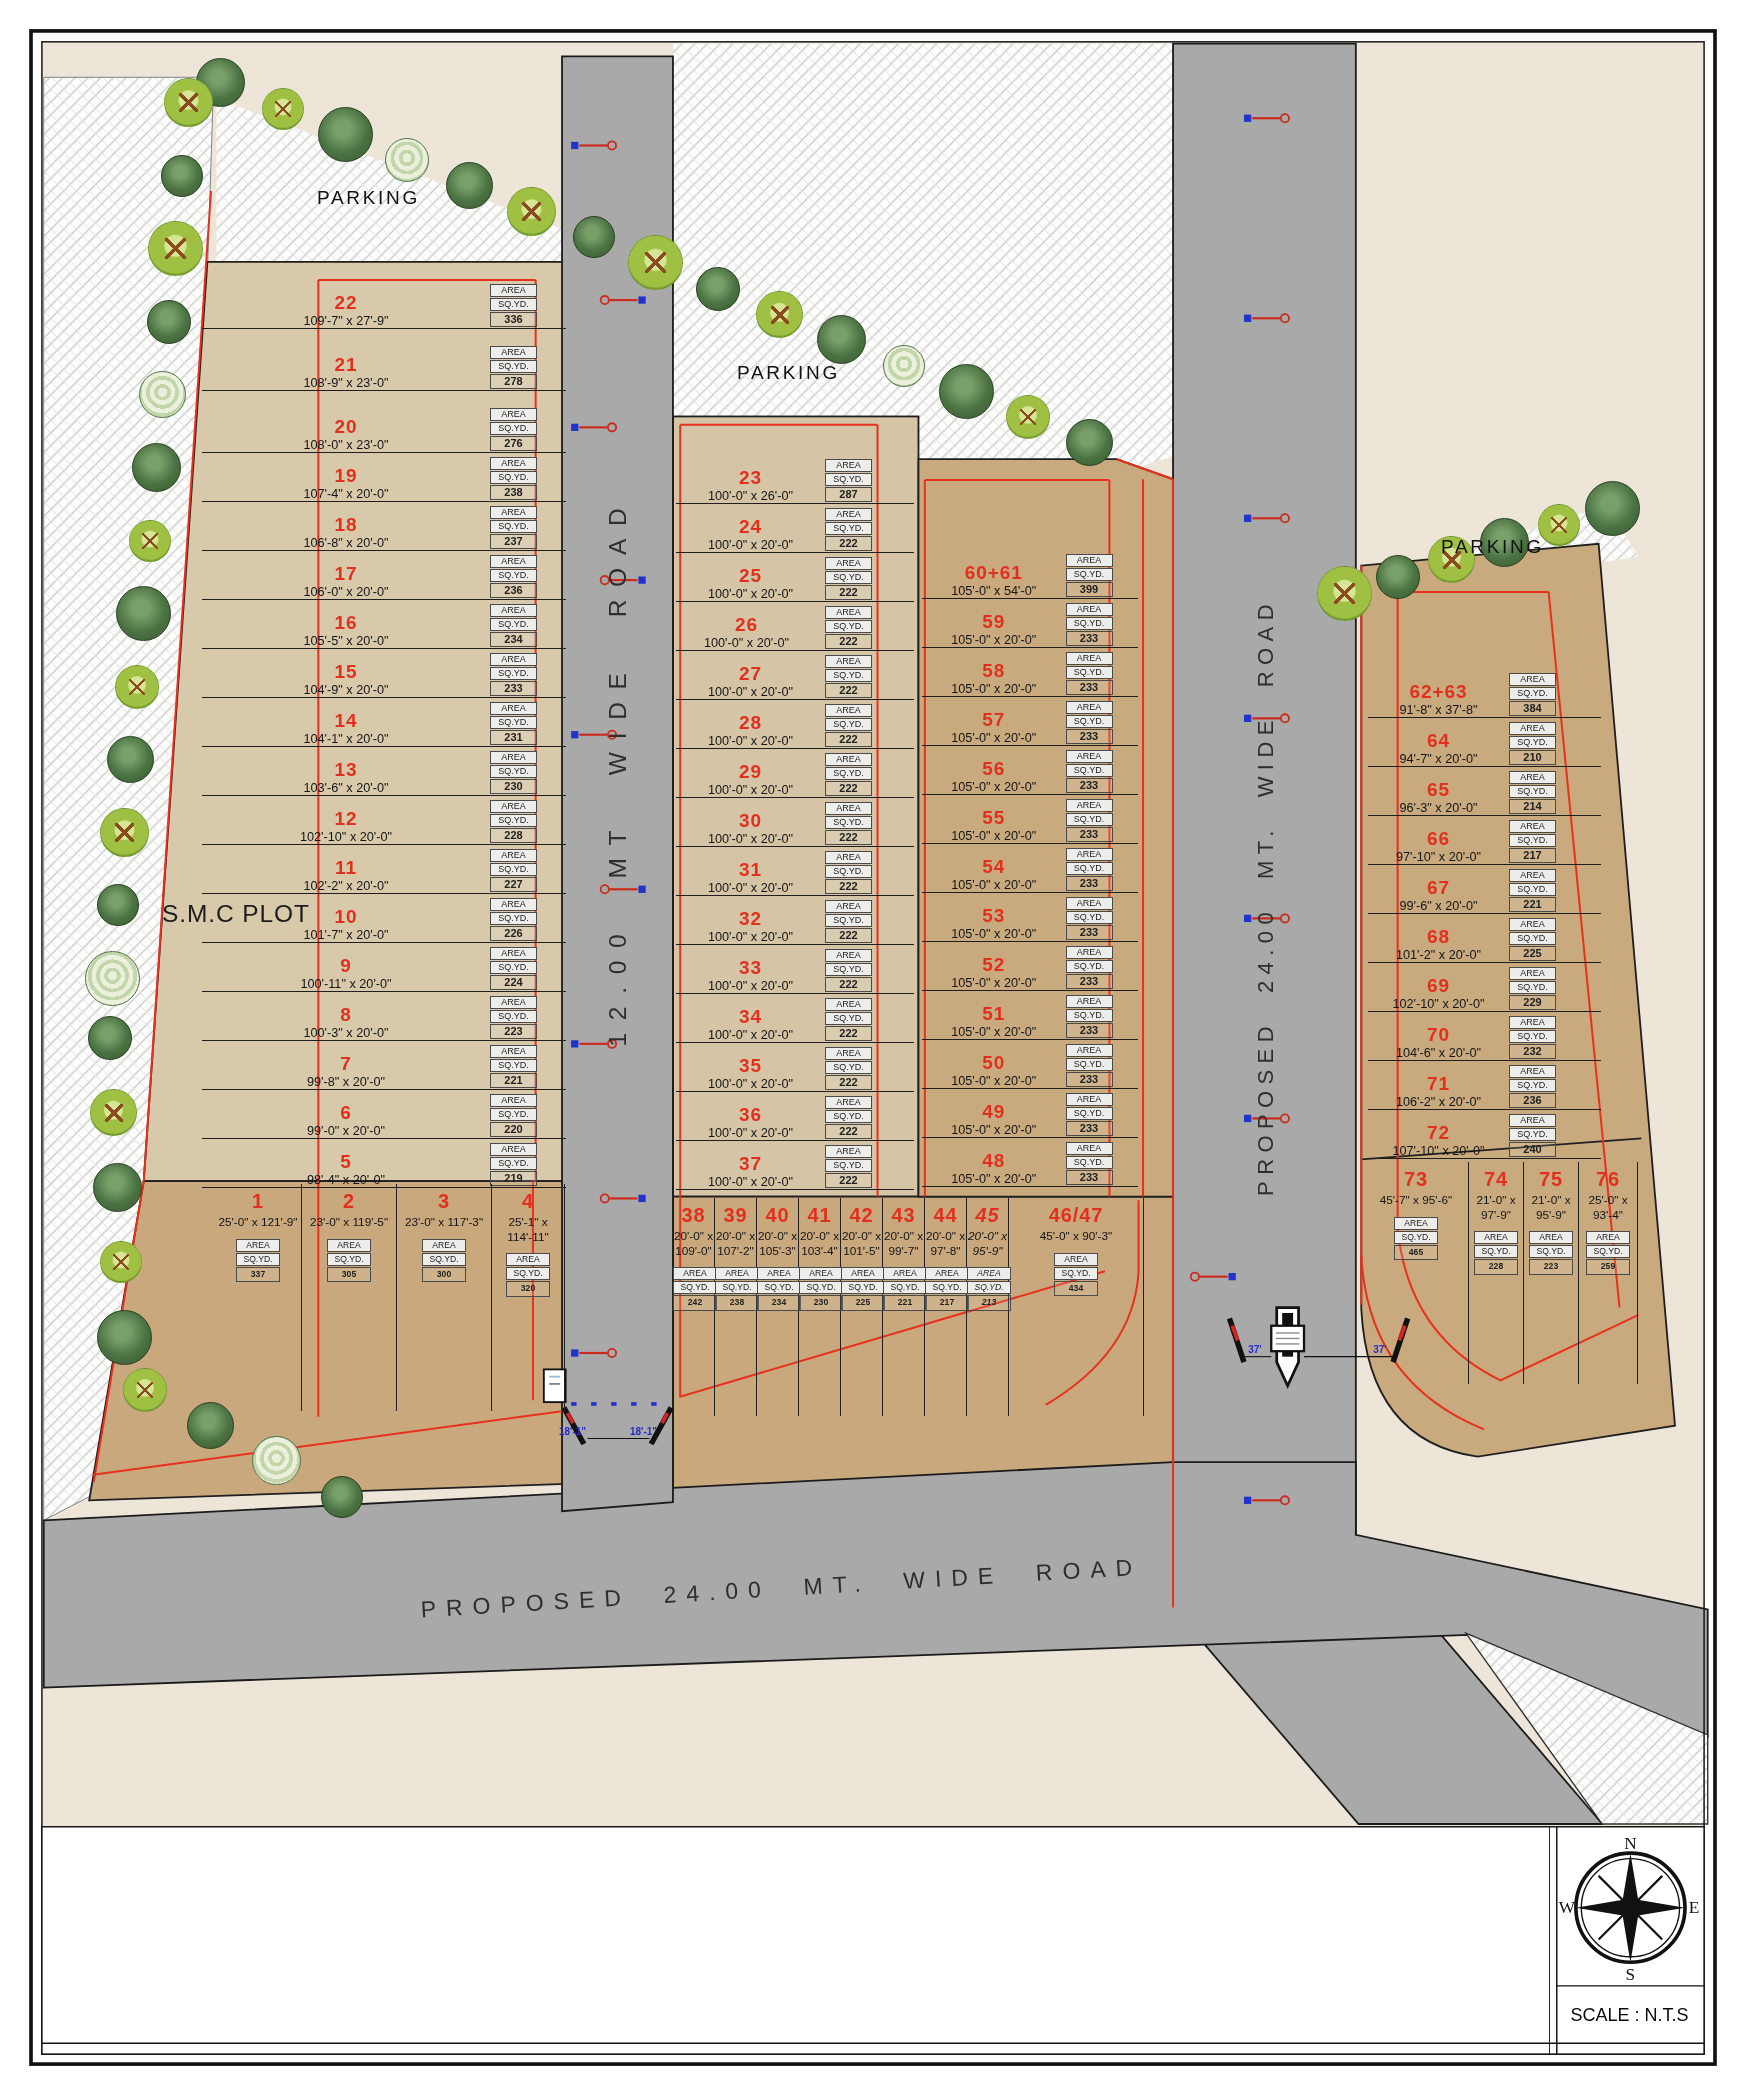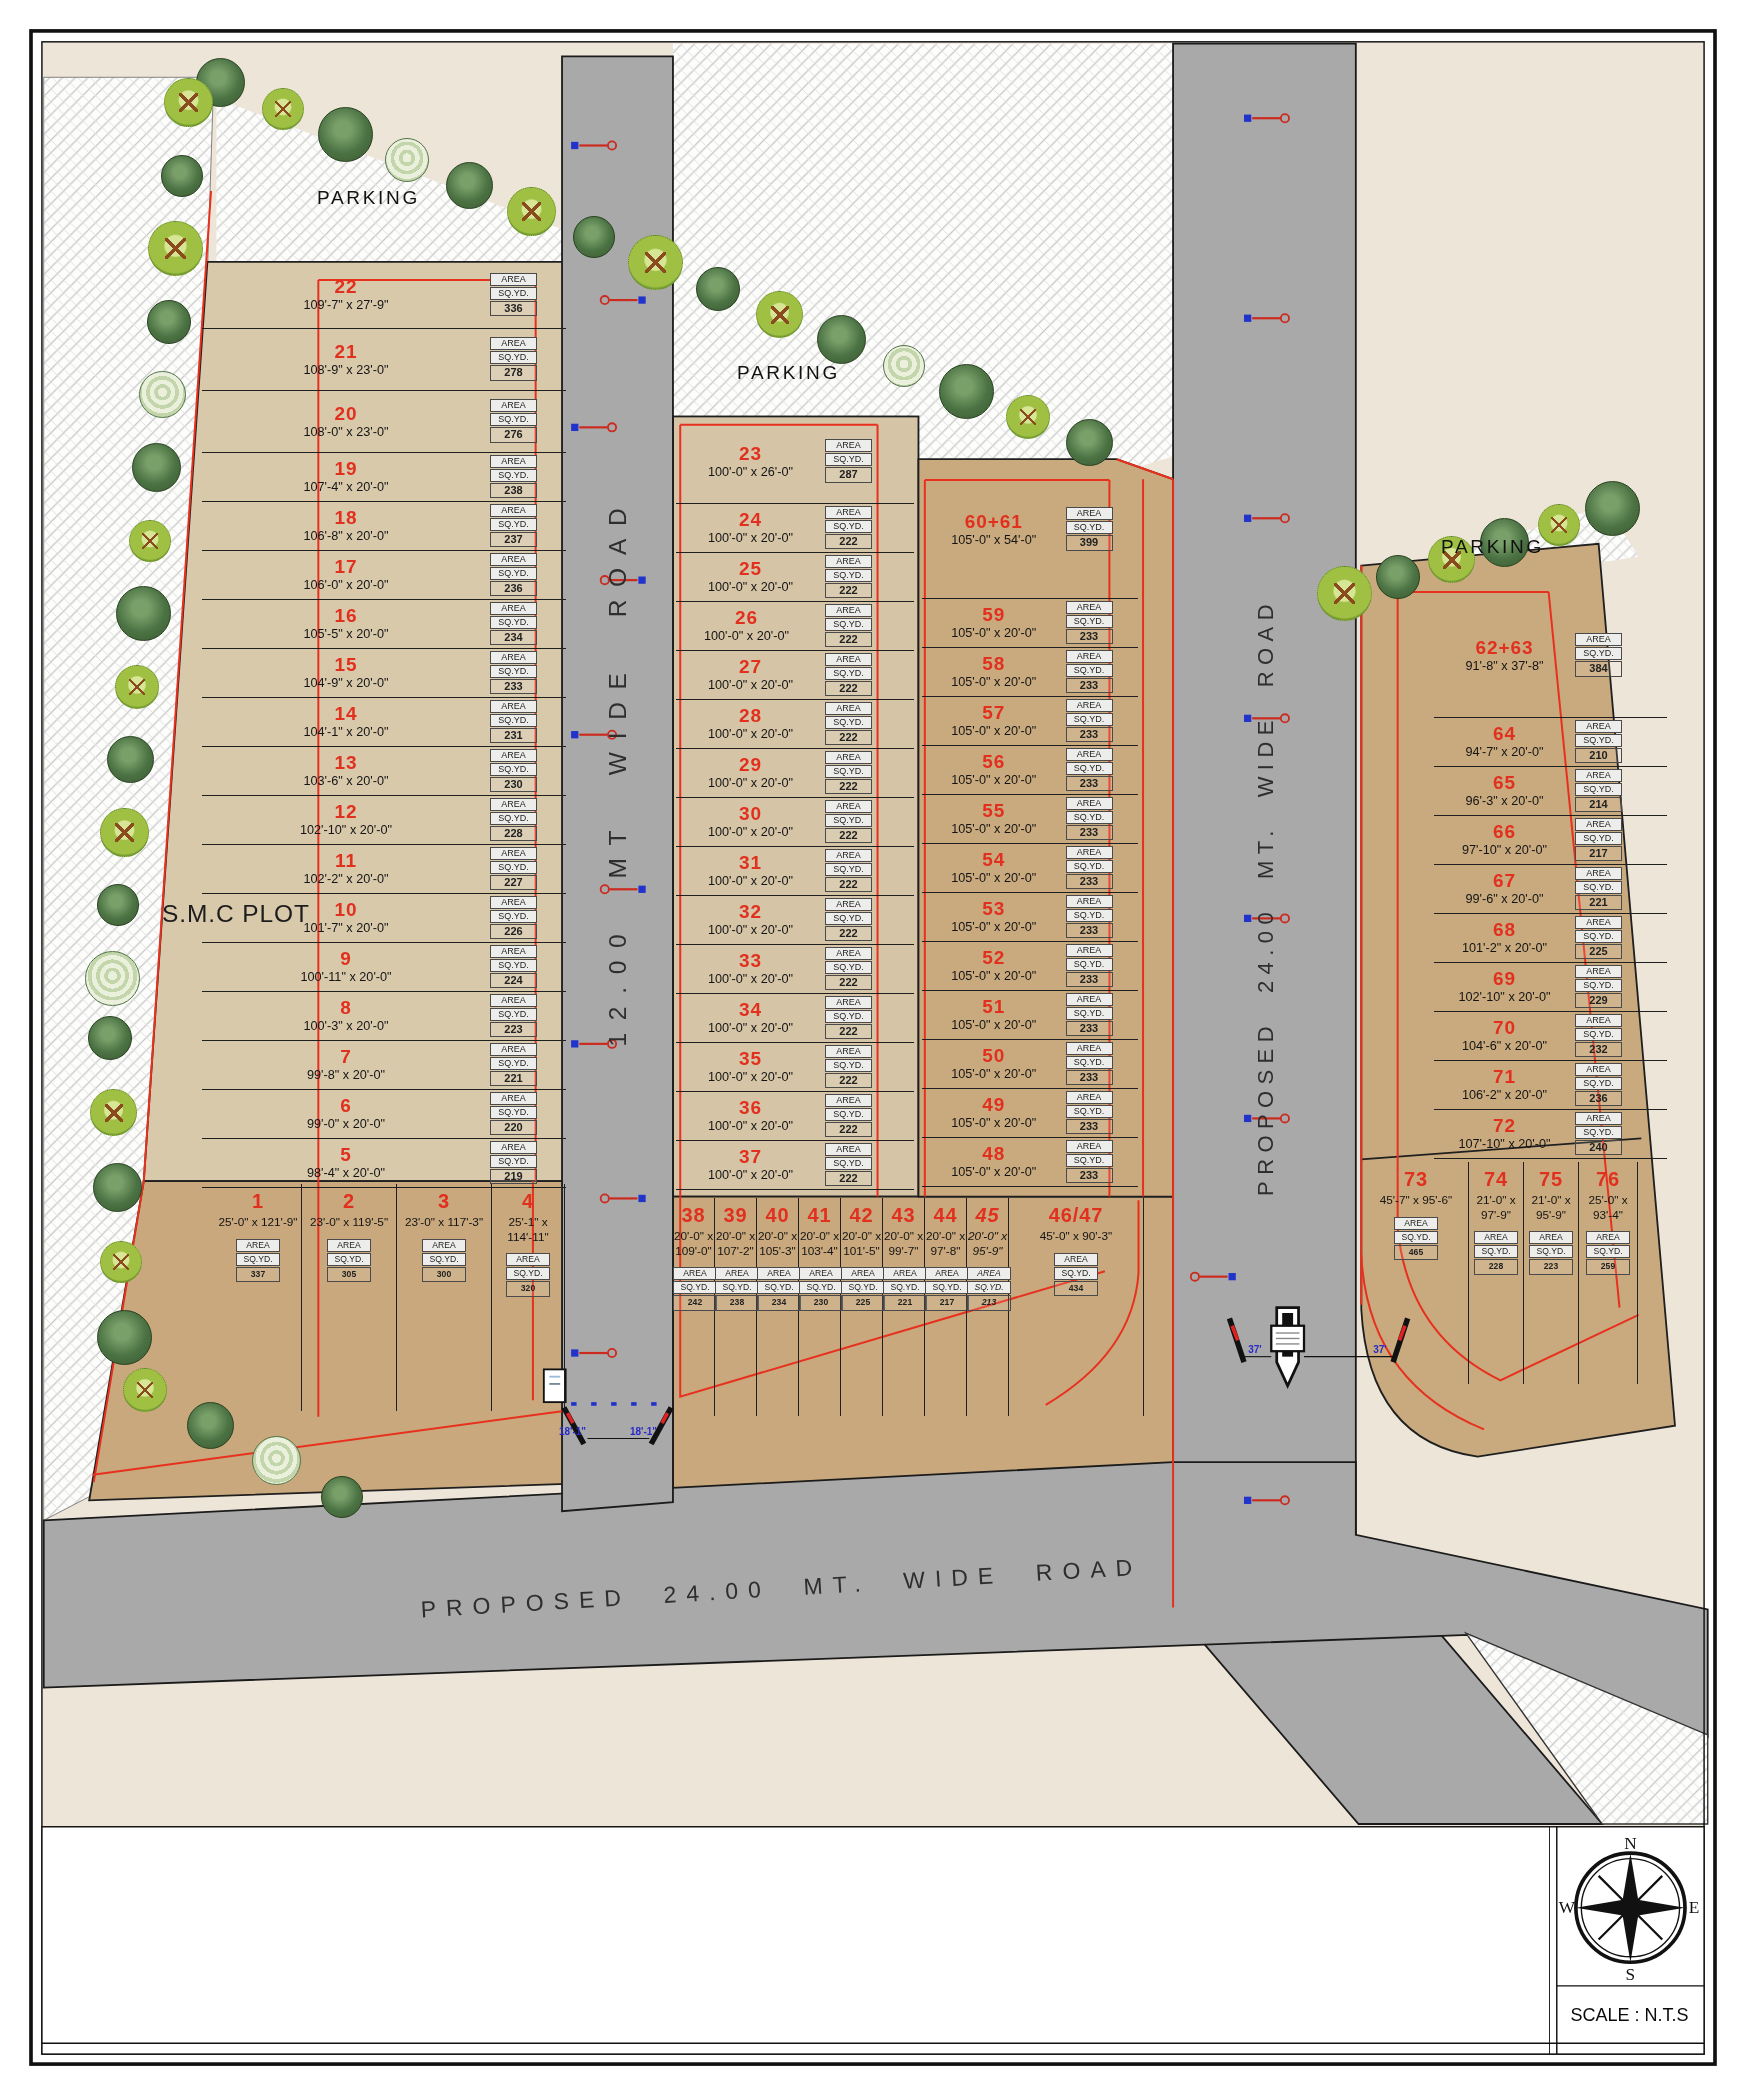--- a/index.html
+++ b/index.html
@@ -9,21 +9,21 @@
   .lab{position:absolute;z-index:6;color:#1c1c1c;}
   .tree{position:absolute;border-radius:50%;z-index:4;}
   .tD{background:radial-gradient(circle at 45% 40%, #7aa06a 0 18%, #4c7344 55%, #39582f 100%);border:0.9px solid #27411f;}
   .tL{background:radial-gradient(circle at 50% 45%, #d7e694 0 26%, #9fc043 30% 68%, #79a132 72%);border:1.8px dotted #5f8427;}
   .tL::before{content:"";position:absolute;left:30%;top:30%;width:40%;height:40%;
       background:linear-gradient(45deg,transparent 44%,#8a4b1f 44% 56%,transparent 56%),
                  linear-gradient(-45deg,transparent 44%,#8a4b1f 44% 56%,transparent 56%);}
   .tP{background:repeating-radial-gradient(circle at 50% 45%, #eaf0dc 0 4.5px, #c3d6ab 4.5px 8.2px);border:0.9px solid #54744a;}
   
   .colbox{position:absolute;z-index:5;}
-  .prow{box-sizing:border-box;display:flex;align-items:center;border-bottom:1.8px solid #1f1f1f;}
+  .prow{box-sizing:border-box;display:flex;align-items:flex-end;border-bottom:1.8px solid #1f1f1f;}
   .pinfo{flex:1;text-align:center;line-height:1.05;}
   .pnum{color:#e2301f;font-size:19px;font-weight:600;letter-spacing:0.9px;}
   .pdim{color:#141414;font-size:12.7px;margin-top:1.8px;white-space:nowrap;}
   .abox{flex:0 0 auto;}
   .abox .ac{box-sizing:border-box;border:0.9px solid #4a4a4a;background:#ededeb;color:#222;
      font-size:9px;line-height:11px;text-align:center;width:47px;margin-bottom:0.9px;}
   .abox .av{background:rgba(255,255,255,0.12);font-size:11px;line-height:13.6px;font-weight:600;}
   
   .strips{position:absolute;display:flex;z-index:5;box-sizing:border-box;}
   .pcol{box-sizing:border-box;border-right:1.8px solid #1f1f1f;text-align:center;padding-top:7.3px;}
@@ -759,21 +759,21 @@
           <div class="pnum">48</div>
           <div class="pdim">105'-0" x 20'-0"</div>
         </div>
         <div class="abox">
           <div class="ac">AREA</div>
           <div class="ac">SQ.YD.</div>
           <div class="ac av">233</div>
         </div>
       </div>
     </div>
-  <div id="col-far_right" class="colbox" style="left:1434px;top:594px;width:233px;">
+  <div id="col-far_right" class="colbox" style="left:1368px;top:594px;width:233px;">
       <div class="prow" style="height: 124px; padding-right: 45px;">
         <div class="pinfo">
           <div class="pnum">62+63</div>
           <div class="pdim">91'-8" x 37'-8"</div>
         </div>
         <div class="abox">
           <div class="ac">AREA</div>
           <div class="ac">SQ.YD.</div>
           <div class="ac av">384</div>
         </div>

